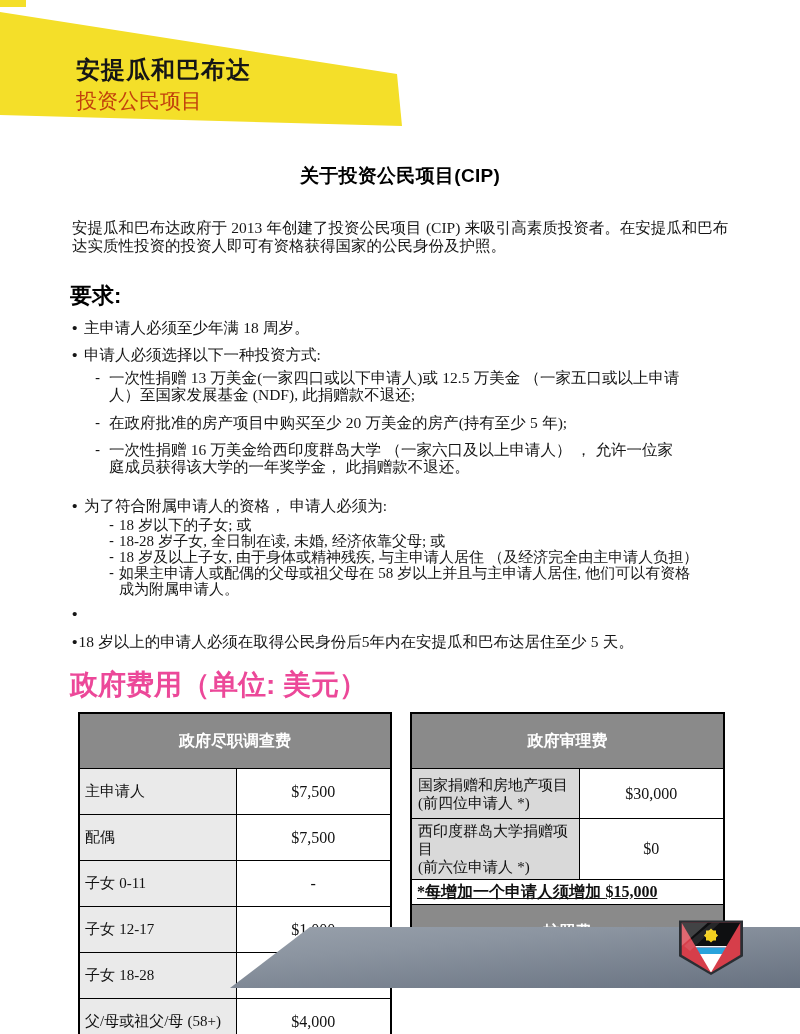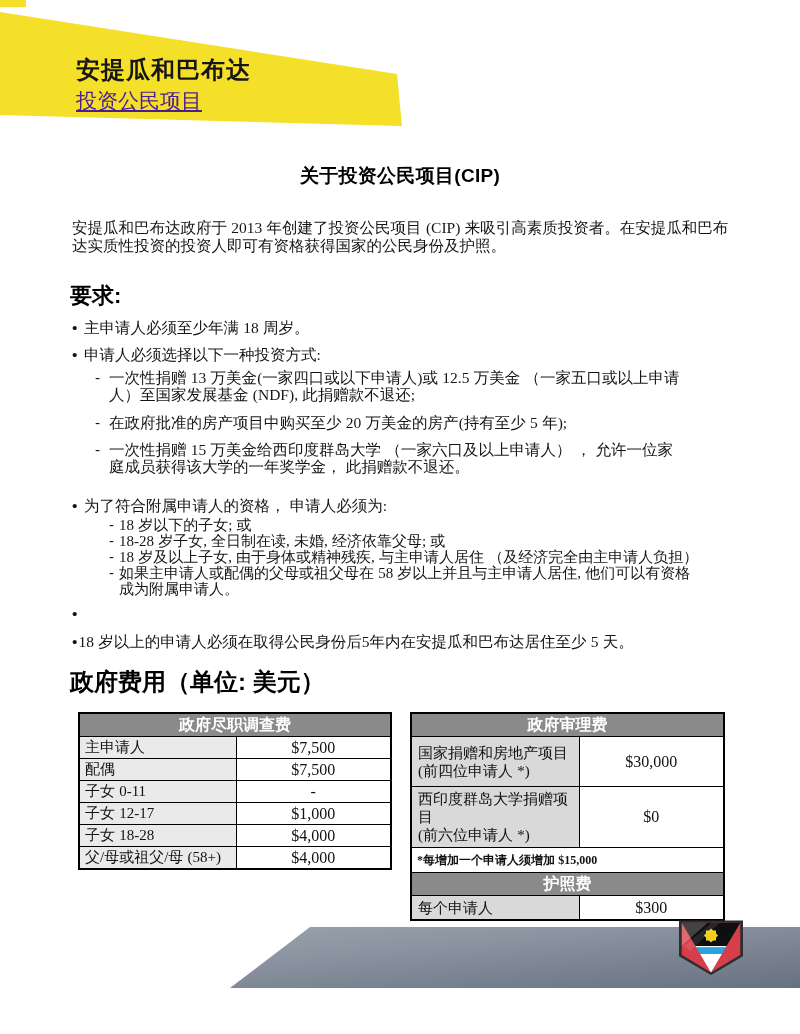--- a/index.html
+++ b/index.html
@@ -8,21 +8,21 @@
 
   
   .lat{font-family:"Liberation Serif", serif;}
 
   
   .corner-chip{position:absolute;left:0;top:0;width:26px;height:7px;background:var(--accent-yellow,#F4DF29);}
   .header-wedge{position:absolute;left:0;top:0;width:410px;height:130px;background:var(--accent-yellow,#F4DF29);
     -webkit-clip-path:polygon(0px 12px,397px 74px,402px 126px,0px 115px);
     clip-path:polygon(0px 12px,397px 74px,402px 126px,0px 115px);}
   .hd1{position:absolute;left:76px;top:56px;font-size:24px;font-weight:bold;letter-spacing:1px;color:#161616;line-height:28px;}
-  .hd2{position:absolute;left:76px;top:88px;font-size:21px;color:#4c1d95;line-height:25px;text-decoration:underline;}
+  .hd2{position:absolute;left:76px;top:88px;font-size:21px;color:#c2410c;line-height:25px;}
 
   
   .page-title{position:absolute;left:0;top:163px;width:800px;margin:0;text-align:center;
     font-size:19px;font-weight:bold;letter-spacing:.3px;color:#000;}
   .intro{position:absolute;left:72px;top:219px;width:660px;margin:0;
     font-size:15.5px;line-height:17.5px;color:#151515;}
 
   
   .req-heading{position:absolute;left:70px;top:281px;margin:0;font-size:22px;font-weight:bold;color:#000;}
   .req-list{position:absolute;left:72px;top:319px;width:676px;}
@@ -39,39 +39,39 @@
   .req-list>:nth-child(1){margin-top:0;}
   .req-list>:nth-child(3){margin-top:6px;}
   .req-list>:nth-child(4){margin-top:11px;}
   .req-list>:nth-child(5){margin-top:10px;}
   .req-list>:nth-child(6){margin-top:22px;}
   .req-list>:nth-child(7){margin-top:3px;}
   .req-list>:nth-child(11){margin-top:8px;}
   .req-list>:nth-child(12){margin-top:11px;}
 
   
-  .fees-heading{position:absolute;left:70px;top:666px;margin:0;font-size:24px;font-weight:bold;color:#000000;}
+  .fees-heading{position:absolute;left:70px;top:666px;margin:0;font-size:28px;font-weight:bold;color:#ec4899;}
   .fee-table{position:absolute;border-collapse:collapse;border:2px solid #000;background:#fff;table-layout:fixed;}
   .fee-table th,.fee-table td{border:1px solid #000;}
   .fee-table .thead{background:var(--table-header-gray,#8A8A8A);color:#fff;font-weight:bold;
-    font-size:16px;height:22px;text-align:center;padding:0 4px;}
+    font-size:16px;height:22px;text-align:center;padding:16px 4px;}
   .fee-table td{font-size:15px;}
   .fee-table .val{text-align:center;}
   .fee-table .val .lat{font-size:16px;}
 
   .dd-table{left:78px;top:712px;width:312px;}
   .dd-table col.c1{width:157px;} .dd-table col.c2{width:155px;}
-  .dd-table td{height:19px;padding:1px 5px;}
+  .dd-table td{height:19px;padding:13px 5px;}
   .dd-table td.lbl{background:var(--label-cell-light,#EAEAEA);}
 
   .proc-table{left:410px;top:712px;width:313px;}
   .proc-table col.c1{width:168px;} .proc-table col.c2{width:145px;}
   .proc-table td.lbl{background:var(--label-cell-gray,#D9D9D9);padding:3px 6px;line-height:18px;}
   .proc-table td.val{vertical-align:middle;}
-  .proc-table td.footnote{height:22px;padding:1px 5px;font-size:12px;font-weight:bold;background:#fff;}
+  .proc-table td.footnote{height:22px;padding:1px 5px;font-size:16px;font-weight:bold;background:#fff;text-decoration:underline;}
   .proc-table .prow td{height:43px;}
   .proc-table .srow td{height:21px;padding:1px 6px;}
 
   
   .footer-band{position:absolute;left:0;top:920px;width:800px;height:70px;
     background:linear-gradient(to bottom right,var(--footer-gray-light,#A2AAB4) 0%,#8b94a0 45%,var(--footer-gray-dark,#66707F) 100%);
     -webkit-clip-path:polygon(310px 7px,800px 7px,800px 68px,230px 68px);
     clip-path:polygon(310px 7px,800px 7px,800px 68px,230px 68px);}
   .flag{position:absolute;left:678px;top:920px;width:66px;height:56px;}
 </style>
@@ -105,21 +105,21 @@
       <div class="req-item lvl1">
         <span class="marker">-</span>
         <span class="req-text">一次性捐赠 <span class="lat">13</span> 万美金<span class="lat">(</span>一家四口或以下申请人<span class="lat">)</span>或 <span class="lat">12.5</span> 万美金 （一家五口或以上申请人）至国家发展基金 <span class="lat">(NDF),</span> 此捐赠款不退还<span class="lat">;</span></span>
       </div>
       <div class="req-item lvl1">
         <span class="marker">-</span>
         <span class="req-text">在政府批准的房产项目中购买至少 <span class="lat">20</span> 万美金的房产<span class="lat">(</span>持有至少 <span class="lat">5</span> 年<span class="lat">);</span></span>
       </div>
       <div class="req-item lvl1">
         <span class="marker">-</span>
-        <span class="req-text">一次性捐赠 <span class="lat">15</span> 万美金给西印度群岛大学 （一家六口及以上申请人） ， 允许一位家庭成员获得该大学的一年奖学金， 此捐赠款不退还。</span>
+        <span class="req-text">一次性捐赠 <span class="lat">16</span> 万美金给西印度群岛大学 （一家六口及以上申请人） ， 允许一位家庭成员获得该大学的一年奖学金， 此捐赠款不退还。</span>
       </div>
       <div class="req-item lvl0">
         <span class="marker">•</span>
         <span class="req-text">为了符合附属申请人的资格， 申请人必须为<span class="lat">:</span></span>
       </div>
       <div class="req-item lvl2">
         <span class="marker">-</span>
         <span class="req-text"><span class="lat">18</span> 岁以下的子女<span class="lat">;</span> 或</span>
       </div>
       <div class="req-item lvl2">

